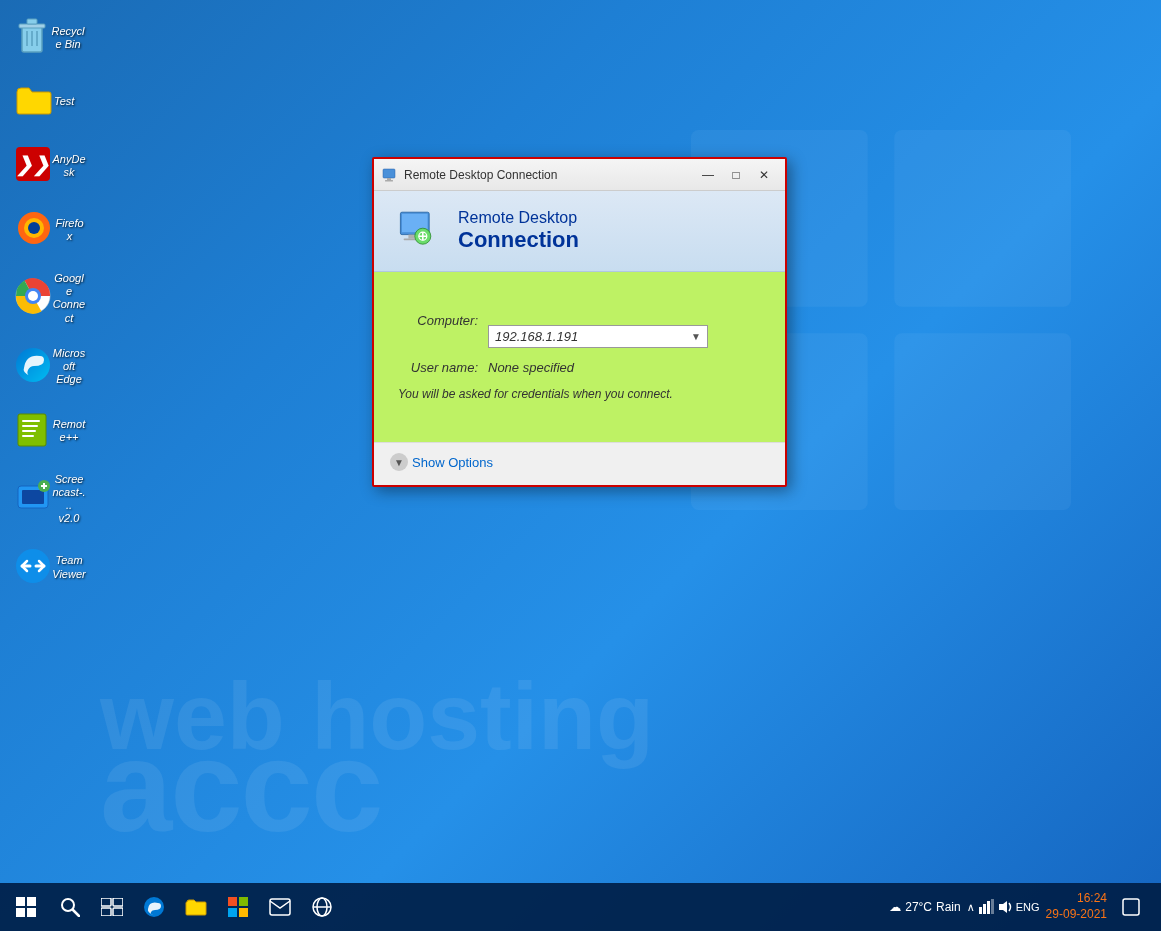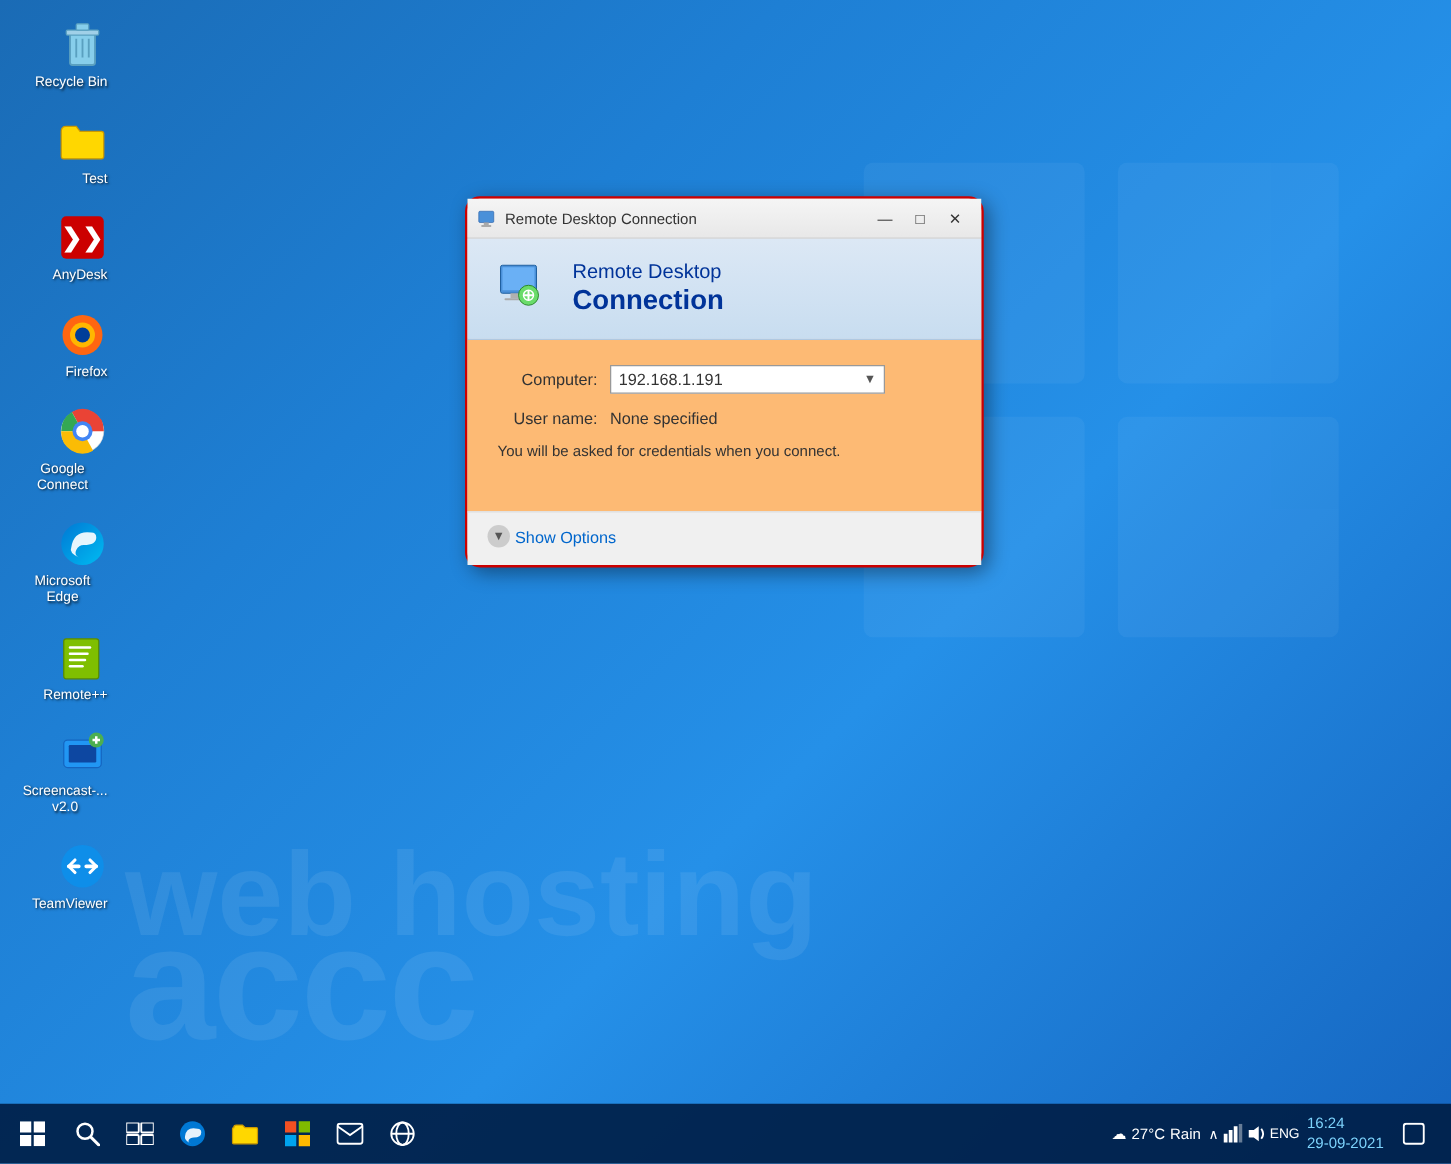--- a/index.html
+++ b/index.html
@@ -42,26 +42,27 @@
     .desktop-icons {
       position: absolute;
       top: 10px;
       left: 10px;
       display: flex;
       flex-direction: column;
       gap: 8px;
     }
     .desktop-icon {
       display: flex;
-      flex-direction: column;
-      align-items: flex-end;
+      flex-direction: row;
+      align-items: center;
       width: 80px;
       padding: 6px 4px;
       cursor: pointer;
       border-radius: 4px;
+      font-style: italic;
     }
     .icon-img {
       width: 40px;
       height: 40px;
       display: flex;
       align-items: center;
       justify-content: center;
       font-size: 30px;
       margin-bottom: 4px;
     }
@@ -75,21 +76,21 @@
     }
 
     
     .dialog-window {
       position: absolute;
       top: 157px;
       left: 372px;
       width: 415px;
       background: #f0f0f0;
       border: 2px solid #cc0000;
-      border-radius: 12px;
+      border-radius: 2px;
       box-shadow: 4px 4px 15px rgba(0,0,0,0.4);
     }
     .dialog-titlebar {
       background: linear-gradient(to bottom, #f5f5f5, #e8e8e8);
       padding: 6px 8px;
       display: flex;
       align-items: center;
       justify-content: space-between;
       border-bottom: 1px solid #ccc;
       height: 32px;
@@ -152,21 +153,22 @@
       font-weight: normal;
     }
     .dialog-title-text .line2 {
       font-size: 22px;
       font-weight: bold;
     }
 
     
     .dialog-body {
       padding: 20px 24px 16px;
-      background: #fdba74;
+      background: #bef264;
+      font-style: italic;
     }
     .form-row {
       display: flex;
       align-items: center;
       margin-bottom: 12px;
     }
     .form-label {
       width: 90px;
       font-size: 13px;
       color: #333;
@@ -183,20 +185,21 @@
       align-items: center;
       background: white;
       border: 1px solid #999;
       padding: 3px 6px;
       width: 220px;
       font-size: 13px;
       color: #333;
       cursor: pointer;
       position: relative;
       justify-content: space-between;
+      margin-top: 33px;
     }
     .dropdown-arrow {
       font-size: 10px;
       color: #555;
     }
     .credential-note {
       font-size: 12px;
       color: #333;
       margin-top: 4px;
       margin-bottom: 25px;
@@ -281,22 +284,23 @@
       border-radius: 2px;
     }
     .taskbar-right {
       margin-left: auto;
       display: flex;
       align-items: center;
       gap: 6px;
       padding-right: 8px;
     }
     .taskbar-time {
+      text-align: right;
       font-size: 12px;
-      color: #7dd3fc;
+      color: #f97316;
       line-height: 1.3;
       cursor: pointer;
     }
     .taskbar-notif {
       width: 36px;
       height: 44px;
       display: flex;
       align-items: center;
       justify-content: center;
       cursor: pointer;

